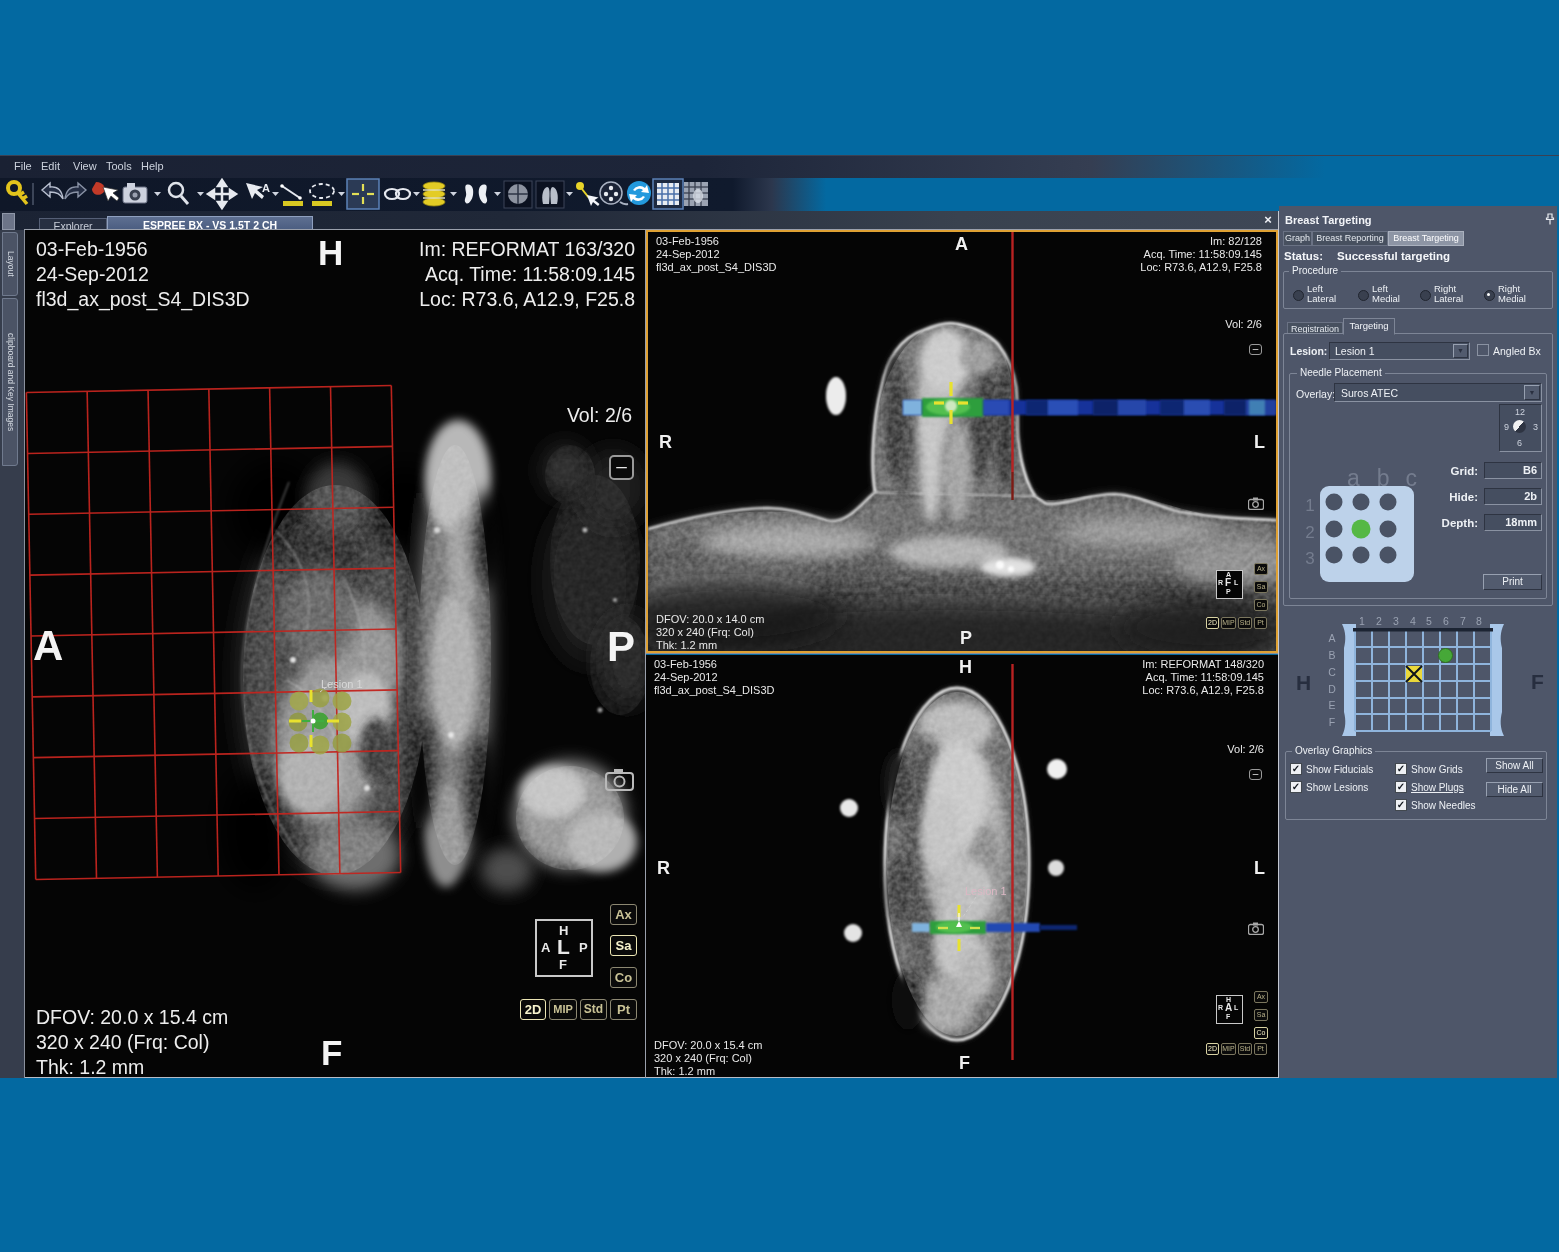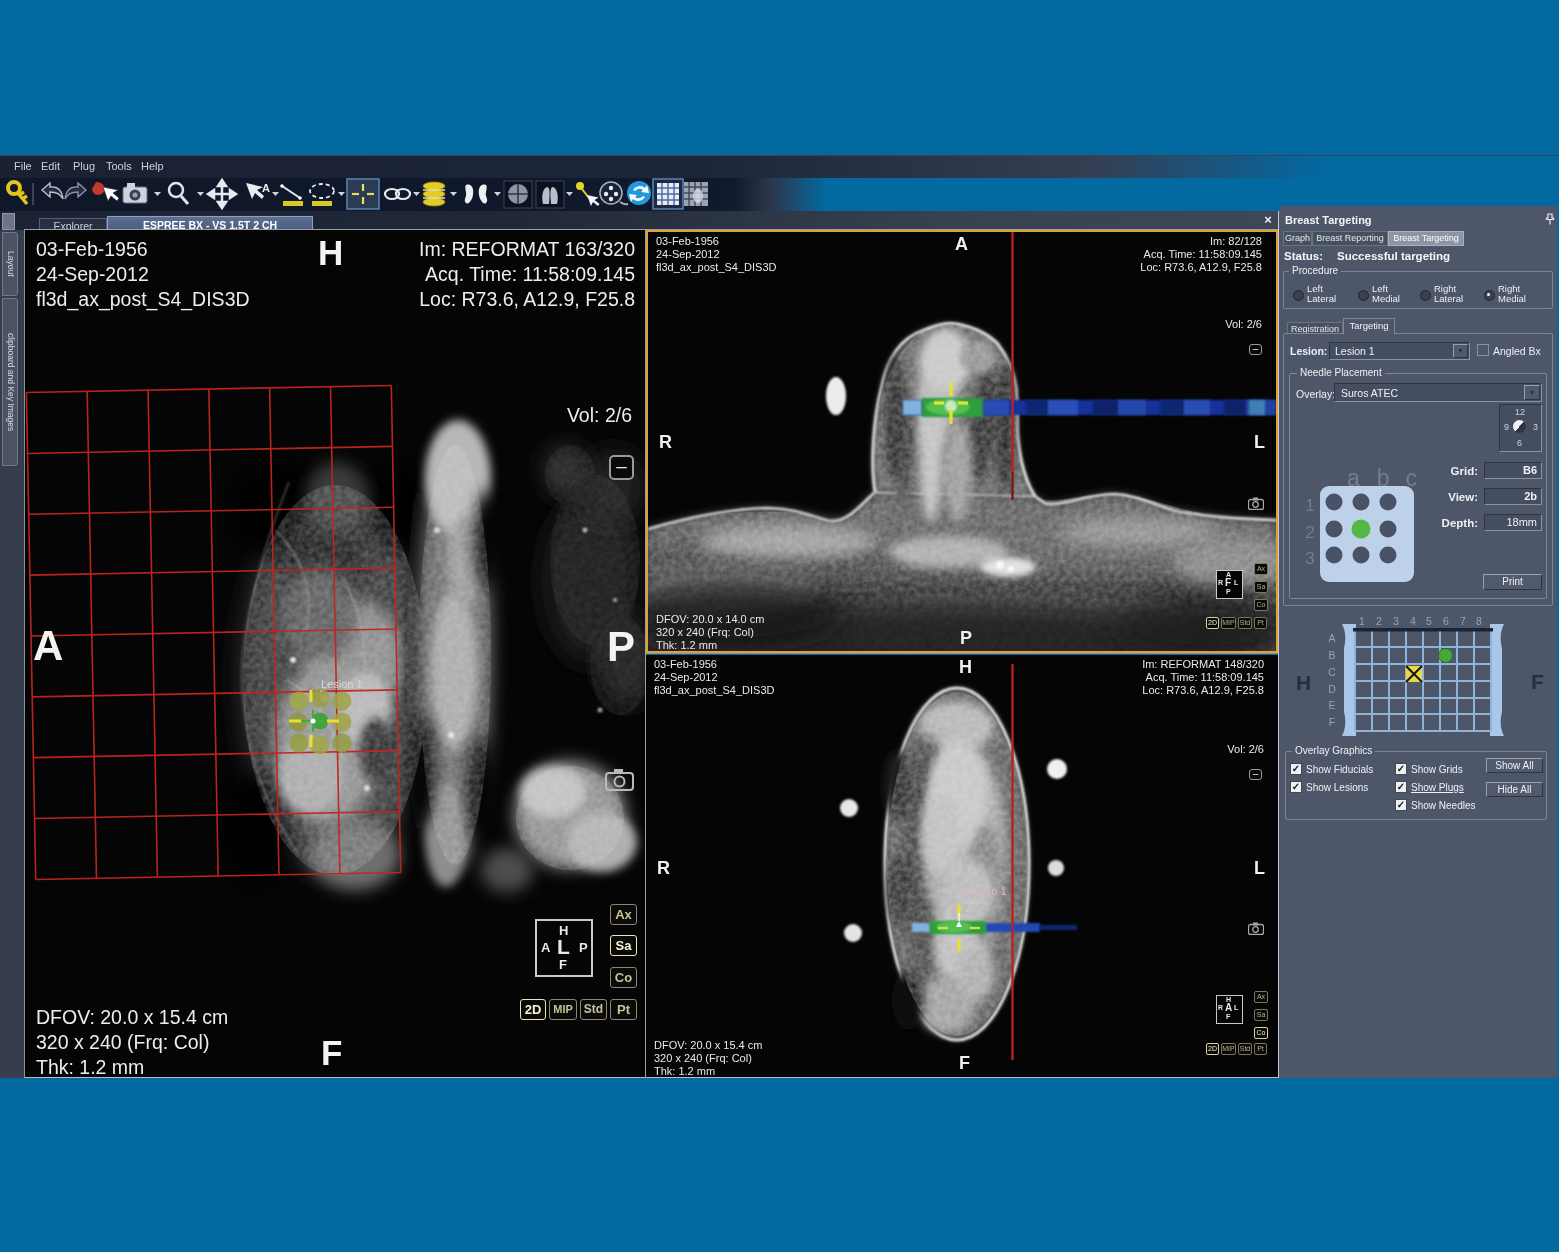--- a/index.html
+++ b/index.html
@@ -25,21 +25,21 @@
 </style>
 </head>
 <body>
 <div id="app">
 
 <div class="ab" style="left:0px;top:156px;width:1559px;height:22px;background:linear-gradient(90deg,#1a2133 0%,#1d2539 45%,#353e52 70%,rgba(76,84,103,0) 85%);"></div>
 <div class="ab" style="left:0px;top:155px;width:1559px;height:1px;background:#3a4153;"></div>
 <div class="ab" style="left:0px;top:160px;color:#ccd2dd;font-size:11px;">
  <span style="position:absolute;left:14px;">File</span>
  <span style="position:absolute;left:41px;">Edit</span>
- <span style="position:absolute;left:73px;">Plug</span>
+ <span style="position:absolute;left:73px;">View</span>
  <span style="position:absolute;left:106px;">Tools</span>
  <span style="position:absolute;left:141px;">Help</span>
 </div>
 
 <div class="ab" style="left:0px;top:178px;width:1559px;height:33px;background:linear-gradient(90deg,#0f1728 0%,#101a2d 47%,#2c374d 49.5%,rgba(76,84,103,0) 53%);"></div>
 <div id="toolbar" class="ab" style="left:0px;top:178px;width:800px;height:33px;">
 <svg width="800" height="33" xmlns="http://www.w3.org/2000/svg">
 
  <circle cx="14" cy="10" r="6" fill="none" stroke="#e3c41c" stroke-width="4"></circle>
  <path d="M17 14 L27 26 M22 21 l5 -3 M19 17 l5 -3" stroke="#e3c41c" stroke-width="3.5" fill="none"></path>
@@ -597,27 +597,27 @@
   <circle cx="14" cy="69" r="8.5"></circle>
           <circle cx="41" cy="69" r="8.5"></circle>
           <circle cx="68" cy="69" r="8.5"></circle>
  </g>
  <circle cx="41" cy="43" r="9.5" fill="#55b845"></circle>
 </svg>
 <div class="ab" style="left:160px;top:259px;width:39px;text-align:right;font-size:11.5px;font-weight:bold;">Grid:</div>
 <div class="ab sunk" style="left:205px;top:256px;width:56px;height:15px;">
         <span class="ab" style="right:4px;top:1px;font-size:11px;font-weight:bold;">B6</span>
       </div>
-<div class="ab" style="left:160px;top:285px;width:39px;text-align:right;font-size:11.5px;font-weight:bold;">View:</div>
+<div class="ab" style="left:160px;top:285px;width:39px;text-align:right;font-size:11.5px;font-weight:bold;">Hide:</div>
 <div class="ab sunk" style="left:205px;top:282px;width:56px;height:15px;">
         <span class="ab" style="right:4px;top:1px;font-size:11px;font-weight:bold;">2b</span>
       </div>
 <div class="ab" style="left:152px;top:311px;width:47px;text-align:right;font-size:11.5px;font-weight:bold;">Depth:</div>
 <div class="ab sunk" style="left:205px;top:308px;width:56px;height:15px;">
-        <span class="ab" style="right:4px;top:1px;font-size:11px;font-weight:normal;">18mm</span>
+        <span class="ab" style="right:4px;top:1px;font-size:11px;font-weight:bold;">18mm</span>
       </div>
 <div class="ab rais" style="left:204px;top:368px;width:57px;height:14px;font-size:10px;line-height:14px;">Print</div>
 
 <svg class="ab" style="left:6px;top:402px;" width="266" height="140">
  <g fill="#9aa2b2" font-size="10.5" font-family="Liberation Sans" text-anchor="middle">
   <text x="77" y="17">1</text>
           <text x="94" y="17">2</text>
           <text x="111" y="17">3</text>
           <text x="128" y="17">4</text>
   <text x="144" y="17">5</text>

